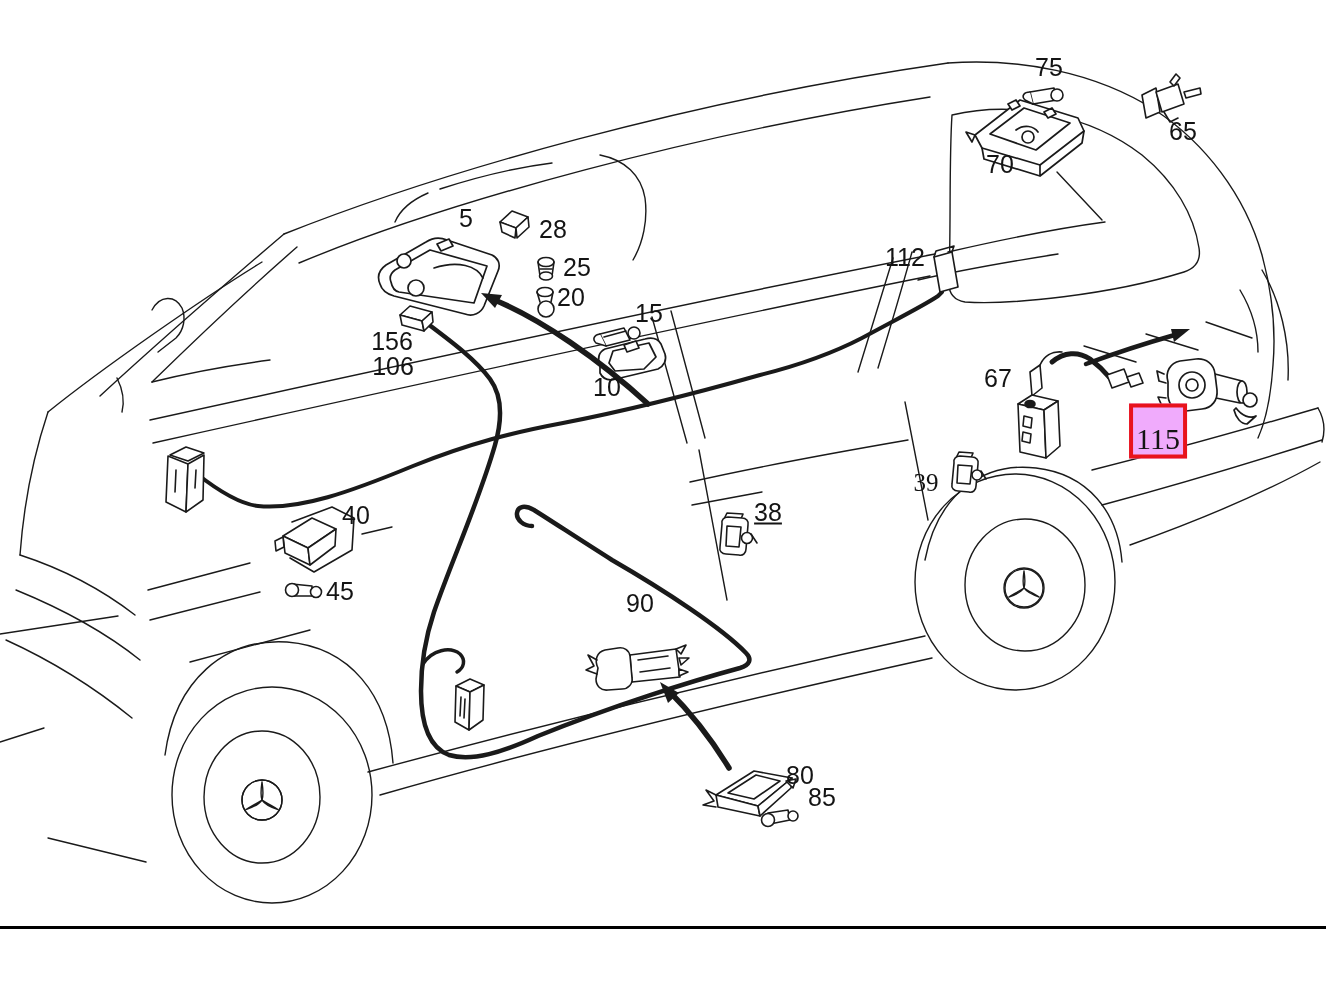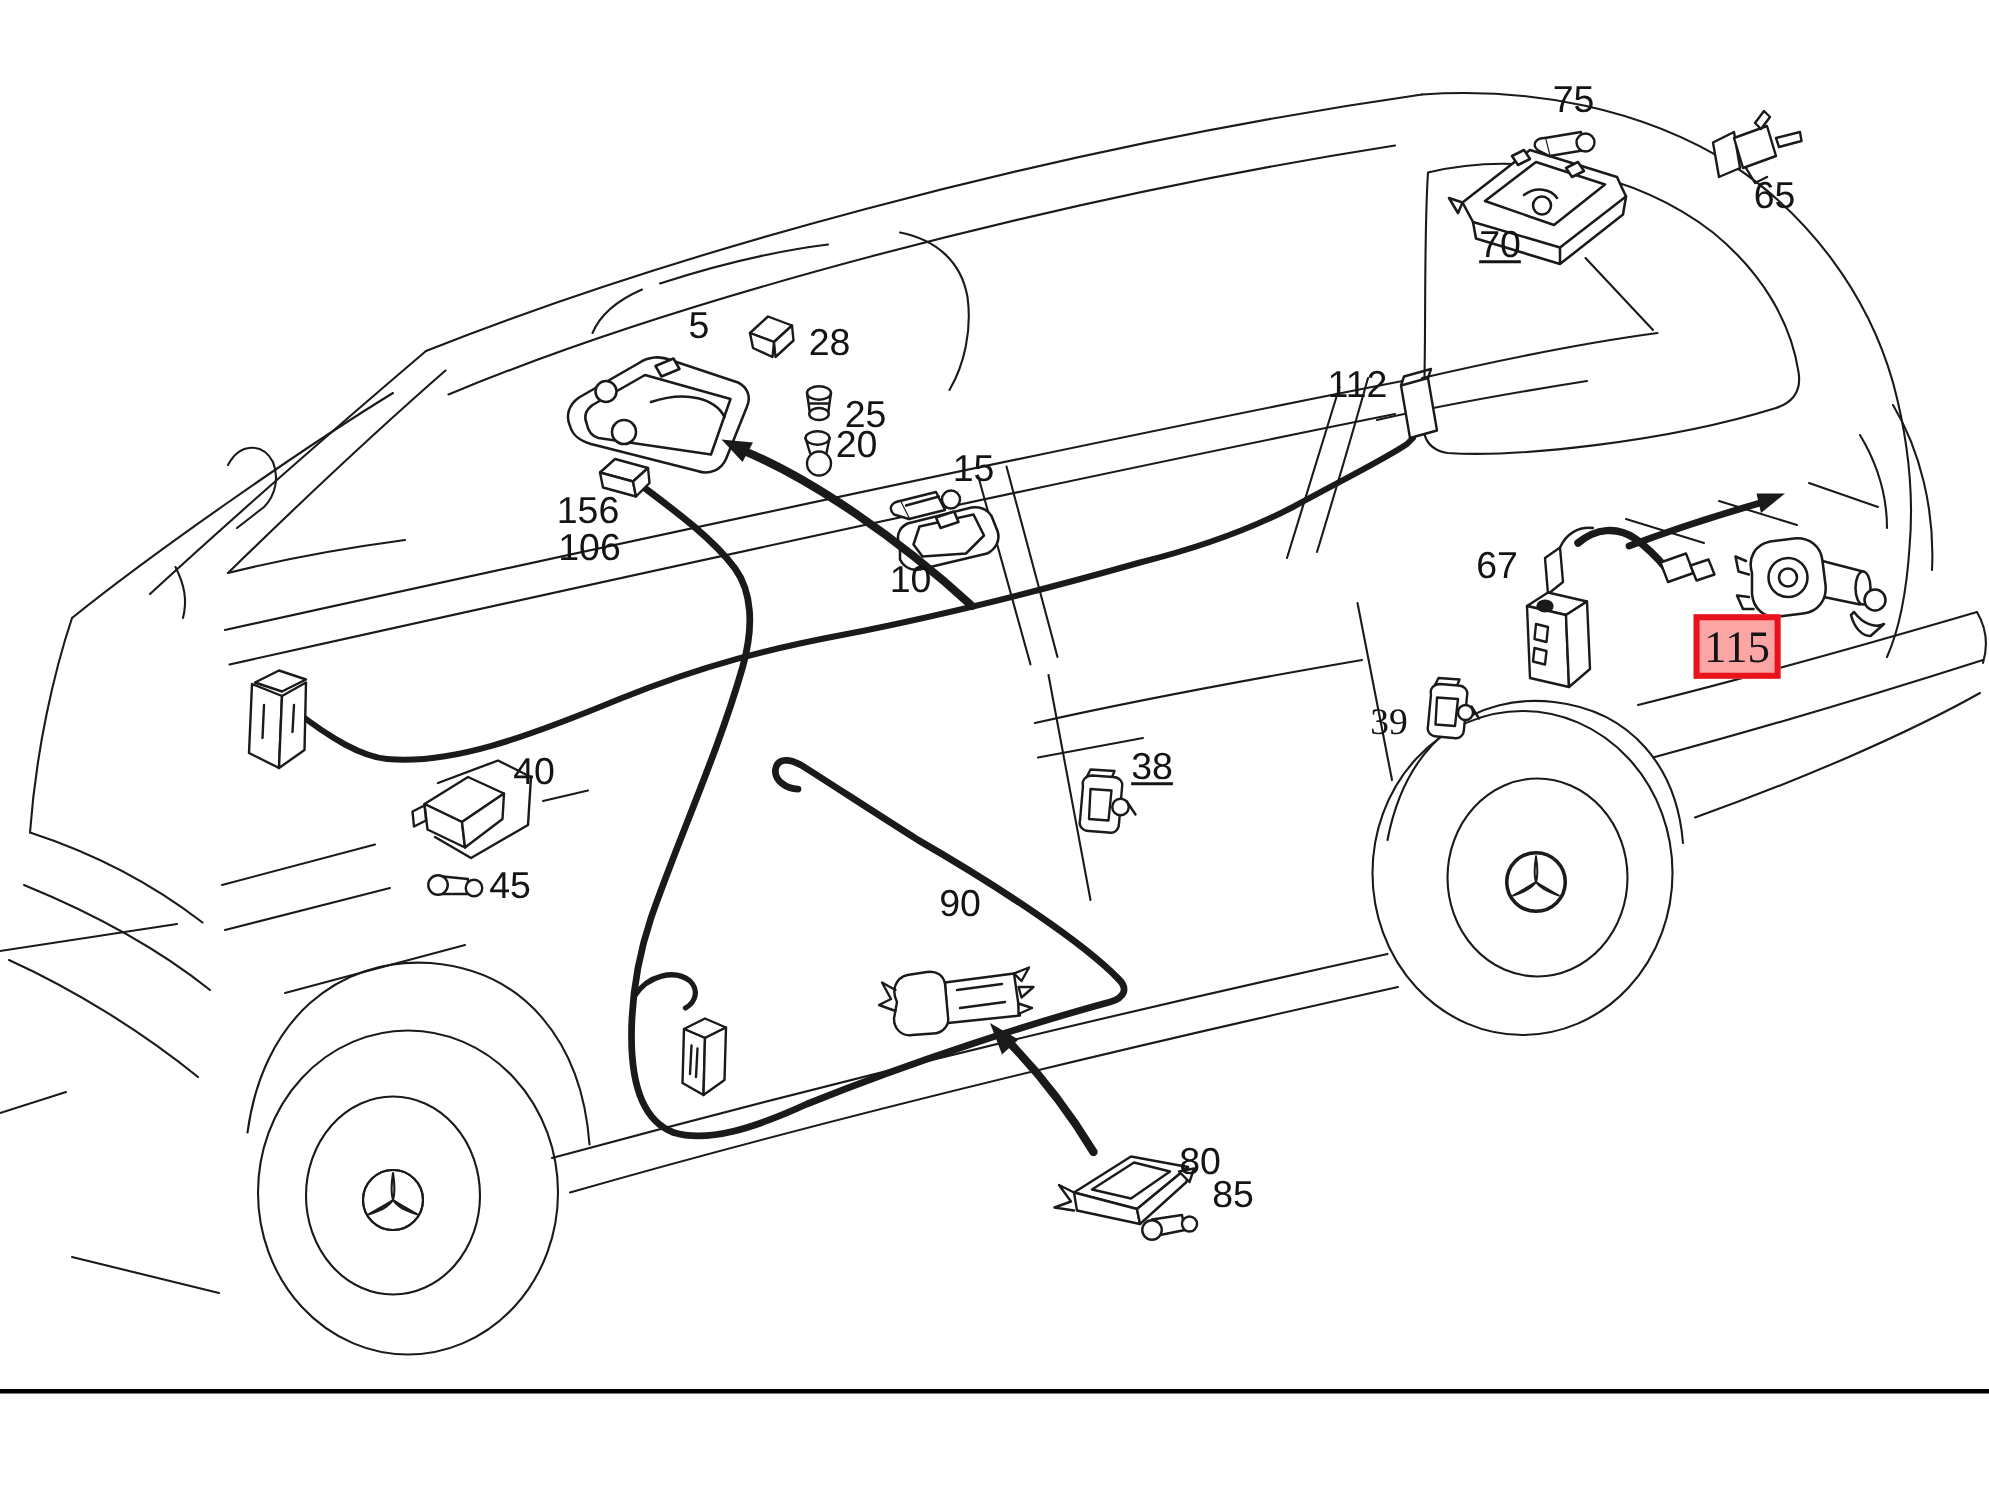--- a/index.html
+++ b/index.html
@@ -20,22 +20,22 @@
     color:#141414;
     white-space:nowrap;
     letter-spacing:0px;
     cursor:pointer;
     user-select:none;
   }
   .callout.highlighted{
     font-family:"Liberation Serif", serif;
     font-size:30px;
     border:4px solid var(--highlight,#e8131d);
-    background:#fca5a5;
-    padding:4px 3px 1px 3px;
+    background:#f0abfc;
+    padding:16px 3px 1px 3px;
   }
   .bottom-rule{
     position:absolute;left:0;top:926px;width:1326px;height:3px;
     background:#000000;
   }
 </style>
 </head>
 <body>
 
 <div class="stage">
@@ -317,28 +317,28 @@
       <path d="M729,768 C712,740 690,712 668,690"></path>
       <polygon points="660,682 679,693 668,703" fill="#1a1a1a" stroke="none"></polygon>
     </g>
 
   </g>
 </svg>
 
 <div id="callout-layer">
       <div class="callout" style="left: 466px; top: 218px;">5</div>
       <div class="callout" style="left: 553px; top: 229px;">28</div>
-      <div class="callout" style="left: 577px; top: 267px; margin-top: 10px;">25</div>
+      <div class="callout" style="left: 577px; top: 267px;">25</div>
       <div class="callout" style="left: 571px; top: 297px;">20</div>
       <div class="callout" style="left: 649px; top: 313px;">15</div>
       <div class="callout" style="left: 607px; top: 387px; text-align: center;">10</div>
       <div class="callout" style="left: 392px; top: 341px;">156</div>
       <div class="callout" style="left: 393px; top: 366px;">106</div>
       <div class="callout" style="left: 1049px; top: 67px;">75</div>
-      <div class="callout" style="left: 1000px; top: 164px; text-decoration: underline;">70</div>
+      <div class="callout" style="left: 1000px; top: 164px;">70</div>
       <div class="callout" style="left: 1183px; top: 131px;">65</div>
       <div class="callout" style="left: 905px; top: 257px;">112</div>
       <div class="callout" style="left: 998px; top: 378px;">67</div>
       <div class="callout highlighted" style="left: 1158px; top: 431px;">115</div>
       <div class="callout" style="left: 926px; top: 482px; font-family: Liberation Serif, serif;">39</div>
       <div class="callout" style="left: 768px; top: 512px; text-decoration: underline;">38</div>
       <div class="callout" style="left: 356px; top: 515px;">40</div>
       <div class="callout" style="left: 340px; top: 591px;">45</div>
       <div class="callout" style="left: 628px; top: 603px; margin-left: 12px;">90</div>
       <div class="callout" style="left: 800px; top: 775px;">80</div>

